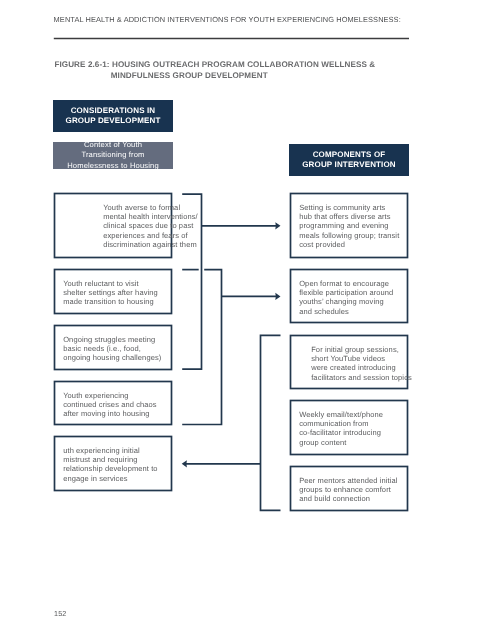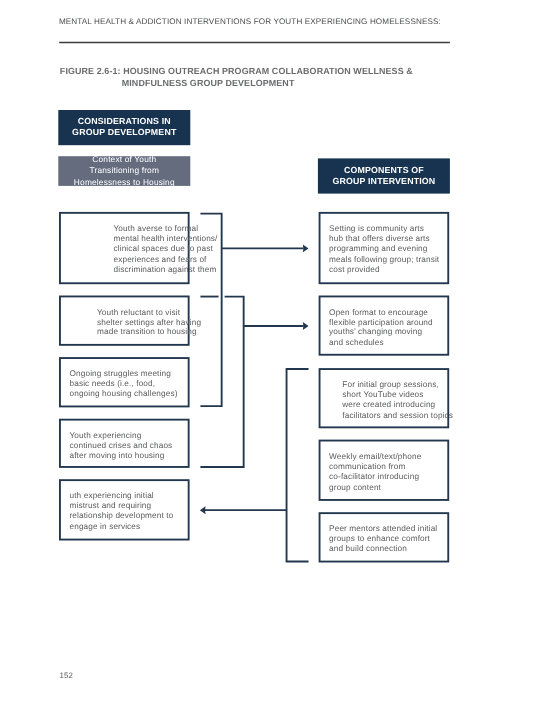--- a/index.html
+++ b/index.html
@@ -67,21 +67,21 @@
     </div>
   </div>
 
   <div class="obox" style="left:54px;top:193px;width:118px;height:65px;margin-left:40px;">
     <div class="t">Youth averse to formal
 mental health interventions/
 clinical spaces due to past
 experiences and fears of
 discrimination against them</div>
   </div>
-  <div class="obox" style="left:54px;top:269px;width:118px;height:60px;margin-left:25px;">
+  <div class="obox" style="left:54px;top:269px;width:118px;height:60px;">
     <div class="t">Youth reluctant to visit
 shelter settings after having
 made transition to housing</div>
   </div>
   <div class="obox" style="left:54px;top:325px;width:118px;height:45px;padding-left:32px;">
     <div class="t">Ongoing struggles meeting
 basic needs (i.e., food,
 ongoing housing challenges)</div>
   </div>
   <div class="obox" style="left:54px;top:381px;width:118px;height:44px;">

